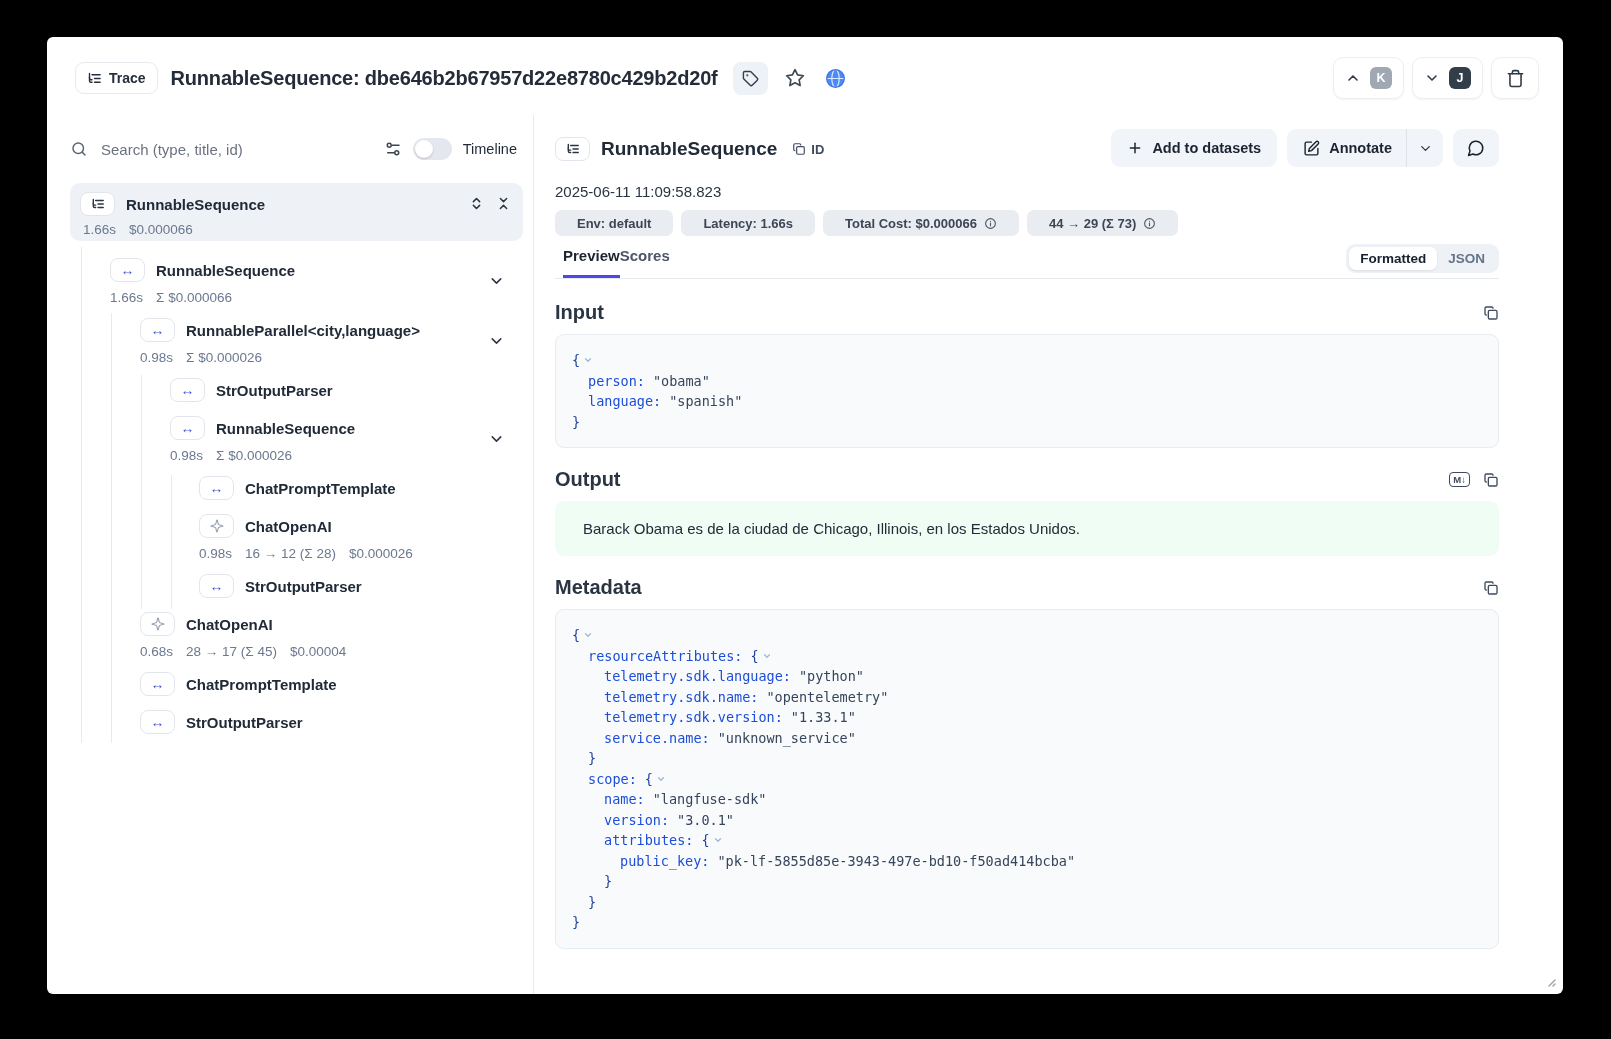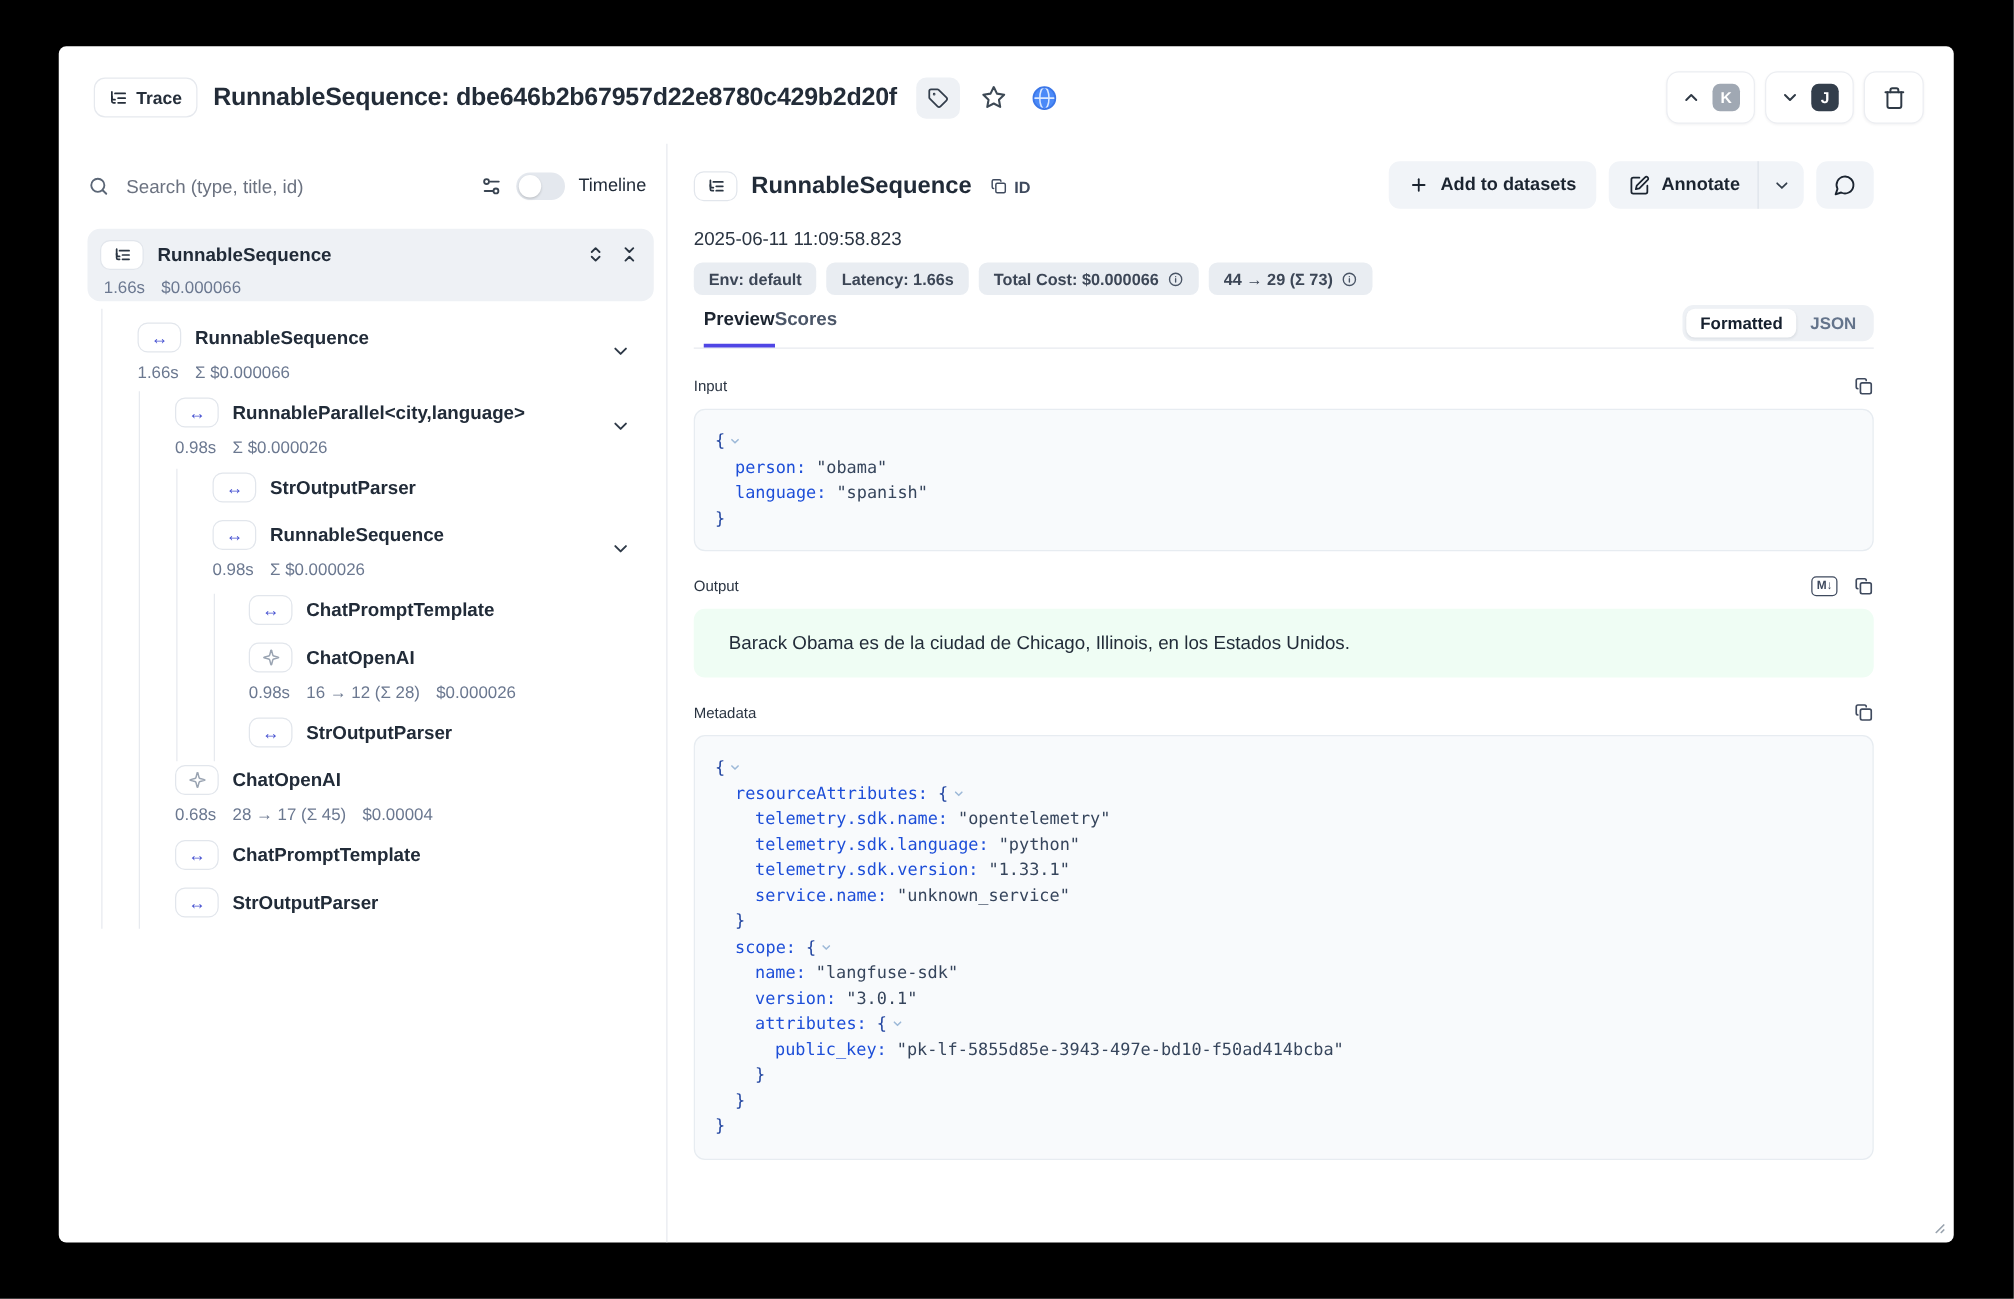--- a/index.html
+++ b/index.html
@@ -65,34 +65,34 @@
   .copy-id{display:flex;align-items:flex-start;gap:5px;color:#3f4a5e;font-size:13px;font-weight:600;margin-left:4px}
   .mh-right{display:flex;gap:10px;align-items:center}
   .btn-light{display:flex;align-items:center;gap:9px;height:38px;padding:0 16px;background:#f1f4f8;border-radius:9px;font-size:14.5px;font-weight:600;color:#1b2430}
   .split-btn{display:flex;align-items:stretch;background:#f1f4f8;border-radius:9px;height:38px}
   .split-main{display:flex;align-items:center;gap:9px;padding:0 14px 0 16px;font-size:14.5px;font-weight:600;color:#1b2430;border-right:1px solid #dde2e9}
   .split-chev{display:flex;align-items:center;justify-content:center;width:36px;color:#333e4b}
   .comment-btn{width:46px;height:38px;background:#f1f4f8;border-radius:9px;display:flex;align-items:center;justify-content:center;color:#1b2430}
 
   .timestamp{margin-top:16px;font-size:15px;color:#2a3442}
   .badge-row{display:flex;gap:8px;margin-top:10px}
-  .mbadge{display:flex;align-items:center;gap:7px;height:26px;padding:0 12px;background:#e9edf2;border-radius:7px;font-size:13px;font-weight:600;color:#3c4656;white-space:nowrap}
+  .mbadge{display:flex;align-items:center;gap:7px;height:26px;padding:0 22px;background:#e9edf2;border-radius:7px;font-size:13px;font-weight:600;color:#3c4656;white-space:nowrap}
   .mbadge .info{color:#4a5566}
 
   .tabs-row{display:flex;align-items:flex-end;justify-content:space-between;margin-top:8px;border-bottom:1px solid #e7eaef}
   .tabs{display:flex;padding-left:8px}
   .tab{font-size:15px;font-weight:600;color:#4b5668;padding-bottom:11px;border-bottom:3px solid transparent}
   .tab.active{color:#1c2430;border-bottom-color:#4f46e5}
   .seg{display:flex;background:#eef1f5;border-radius:9px;padding:3px;margin-bottom:5px}
   .seg-item{font-size:13.5px;font-weight:600;padding:4px 11px;border-radius:7px;color:#64748b}
   .seg-item.active{background:#fff;color:#16202e;box-shadow:0 1px 2px rgba(16,24,40,.08)}
 
   .section{margin-top:22px}
   .sec-head{display:flex;align-items:center;justify-content:space-between}
-  .sec-title{font-size:12px;font-weight:400;color:#2a3442}
+  .sec-title{font-size:20px;font-weight:700;color:#2a3442}
   .sec-icons{display:flex;gap:13px;align-items:center;color:#3f4a5e}
   .md-icon{border:1.5px solid #3f4a5e;border-radius:4px;font-size:9.5px;font-weight:700;padding:1px 3px;color:#3f4a5e;line-height:1.2}
 
   .code-box{margin-top:10px;background:#f8fafc;border:1px solid #e7ecf1;border-radius:9px;padding:15px 14px;font-family:"DejaVu Sans Mono",monospace;font-size:13.5px;line-height:20.5px}
   .jline{white-space:pre;display:flex;align-items:center}
   .i0{padding-left:2px}.i1{padding-left:18px}.i2{padding-left:34px}.i3{padding-left:50px}
   .jk{color:#1d4ed8}
   .jk:not(:empty){margin-right:8px}
   .jv{color:#36455c}
   .jb{color:#1e429f}
@@ -535,22 +535,22 @@
           </span>
         </span>
       </div>
       <div class="code-box">
         <div class="jline i0"><span class="jk"></span><span class="jv"></span><span class="jb">{</span><span class="jc"><svg width="10" height="10" viewBox="0 0 24 24" fill="none" stroke="currentColor" stroke-width="3" stroke-linecap="round" stroke-linejoin="round">
                 <path d="m6 9 6 6 6-6"></path>
               </svg></span></div>
         <div class="jline i1"><span class="jk">resourceAttributes:</span><span class="jv"></span><span class="jb">{</span><span class="jc"><svg width="10" height="10" viewBox="0 0 24 24" fill="none" stroke="currentColor" stroke-width="3" stroke-linecap="round" stroke-linejoin="round">
                 <path d="m6 9 6 6 6-6"></path>
               </svg></span></div>
+        <div class="jline i2"><span class="jk">telemetry.sdk.language:</span><span class="jv">"python"</span><span class="jb"></span></div>
         <div class="jline i2"><span class="jk">telemetry.sdk.name:</span><span class="jv">"opentelemetry"</span><span class="jb"></span></div>
-        <div class="jline i2"><span class="jk">telemetry.sdk.language:</span><span class="jv">"python"</span><span class="jb"></span></div>
         <div class="jline i2"><span class="jk">telemetry.sdk.version:</span><span class="jv">"1.33.1"</span><span class="jb"></span></div>
         <div class="jline i2"><span class="jk">service.name:</span><span class="jv">"unknown_service"</span><span class="jb"></span></div>
         <div class="jline i1"><span class="jk"></span><span class="jv"></span><span class="jb">}</span></div>
         <div class="jline i1"><span class="jk">scope:</span><span class="jv"></span><span class="jb">{</span><span class="jc"><svg width="10" height="10" viewBox="0 0 24 24" fill="none" stroke="currentColor" stroke-width="3" stroke-linecap="round" stroke-linejoin="round">
                 <path d="m6 9 6 6 6-6"></path>
               </svg></span></div>
         <div class="jline i2"><span class="jk">name:</span><span class="jv">"langfuse-sdk"</span><span class="jb"></span></div>
         <div class="jline i2"><span class="jk">version:</span><span class="jv">"3.0.1"</span><span class="jb"></span></div>
         <div class="jline i2"><span class="jk">attributes:</span><span class="jv"></span><span class="jb">{</span><span class="jc"><svg width="10" height="10" viewBox="0 0 24 24" fill="none" stroke="currentColor" stroke-width="3" stroke-linecap="round" stroke-linejoin="round">
                 <path d="m6 9 6 6 6-6"></path>

